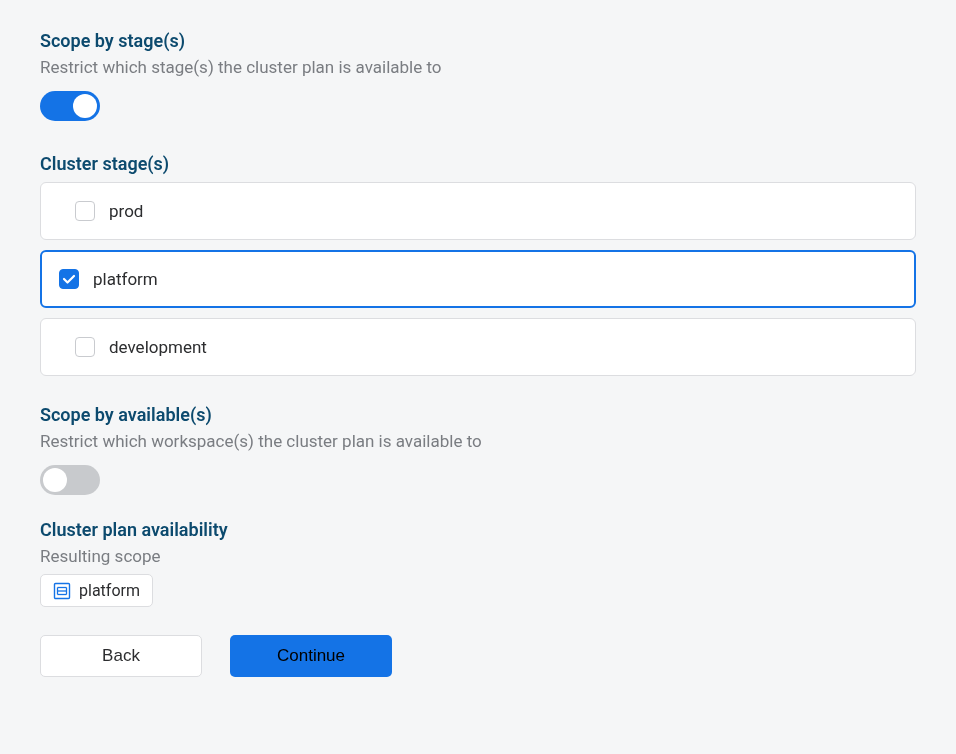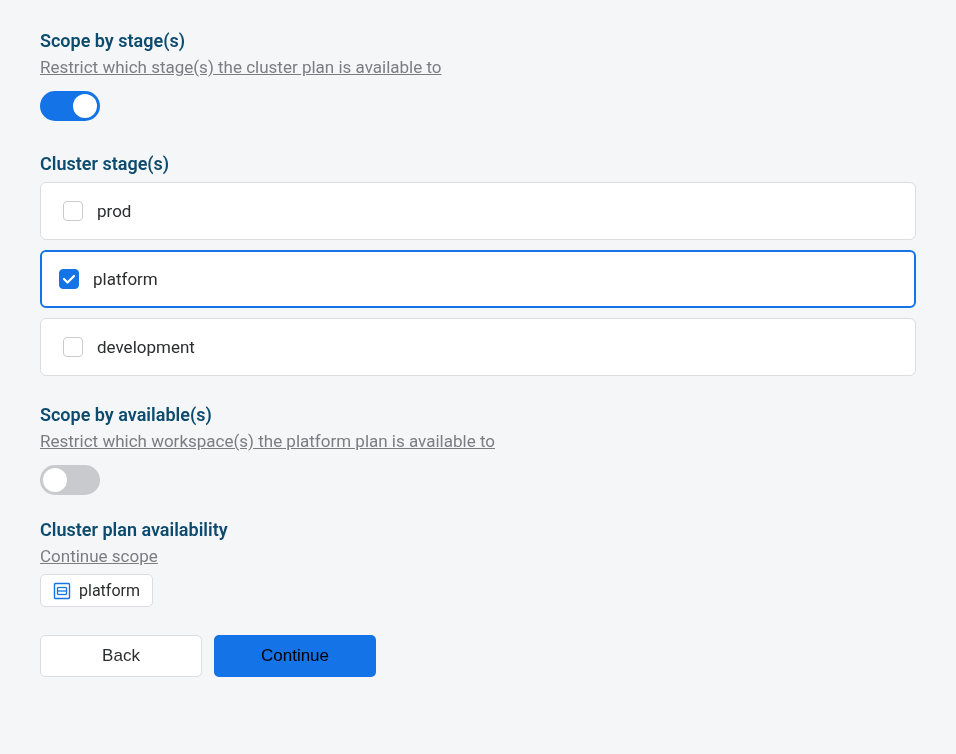--- a/index.html
+++ b/index.html
@@ -20,21 +20,20 @@
     .section-heading {
       font-size: 18px;
       font-weight: 600;
       color: #0c4a6e;
       margin-bottom: 6px;
     }
     .section-desc {
       font-size: 17px;
       color: #7a7d82;
       margin-bottom: 14px;
-      text-decoration: underline;
     }
     
     .toggle {
       position: relative;
       width: 60px;
       height: 30px;
       border-radius: 15px;
       cursor: pointer;
       display: inline-block;
     }
@@ -59,21 +58,21 @@
       left: 3px;
     }
     
     .stage-list {
       margin-top: 8px;
     }
     .stage-item {
       display: flex;
       align-items: center;
       gap: 14px;
-      padding: 18px 22px;
+      padding: 18px 34px;
       background: #ffffff;
       border: 1px solid #dcdde0;
       border-radius: 6px;
       margin-bottom: 10px;
       cursor: pointer;
     }
     .stage-item.selected {
       border: 2px solid #1473e6;
       padding: 17px 17px;
     }
@@ -117,21 +116,21 @@
       border-radius: 5px;
       font-size: 16px;
       color: #2c2d2f;
     }
     .chip svg {
       flex-shrink: 0;
     }
     
     .footer {
       display: flex;
-      gap: 12px;
+      gap: 28px;
       margin-top: 28px;
     }
     .btn {
       min-width: 162px;
       padding: 10px 22px;
       font-size: 17px;
       border-radius: 5px;
       cursor: pointer;
       text-align: center;
       border: 1px solid transparent;
@@ -182,29 +181,29 @@
         
       </div>
       <div class="stage-label">development</div>
     </div>
 
   </div>
 </div>
 
 <div class="section" style="margin-bottom:20px;">
   <div class="section-heading">Scope by available(s)</div>
-  <div class="section-desc">Restrict which workspace(s) the platform plan is available to</div>
+  <div class="section-desc">Restrict which workspace(s) the cluster plan is available to</div>
   <div class="toggle off">
     <div class="toggle-knob"></div>
   </div>
 </div>
 
 <div class="section" style="margin-bottom:12px;">
   <div class="section-heading">Cluster plan availability</div>
-  <div class="section-desc" style="margin-bottom:8px;">Continue scope</div>
+  <div class="section-desc" style="margin-bottom:8px;">Resulting scope</div>
   <div class="chip-row">
     <div class="chip">
       <svg width="18" height="18" viewBox="0 0 18 18">
         <rect x="1.5" y="1.5" width="15" height="15" rx="1" fill="none" stroke="#1473e6" stroke-width="1.4"></rect>
         <line x1="4.5" y1="5.5" x2="13.5" y2="5.5" stroke="#1473e6" stroke-width="1.3"></line>
         <line x1="4.5" y1="9" x2="13.5" y2="9" stroke="#1473e6" stroke-width="1.3"></line>
         <line x1="4.5" y1="12.5" x2="13.5" y2="12.5" stroke="#1473e6" stroke-width="1.3"></line>
         <line x1="4.5" y1="5.5" x2="4.5" y2="12.5" stroke="#1473e6" stroke-width="1.3"></line>
         <line x1="13.5" y1="5.5" x2="13.5" y2="12.5" stroke="#1473e6" stroke-width="1.3"></line>
       </svg>

